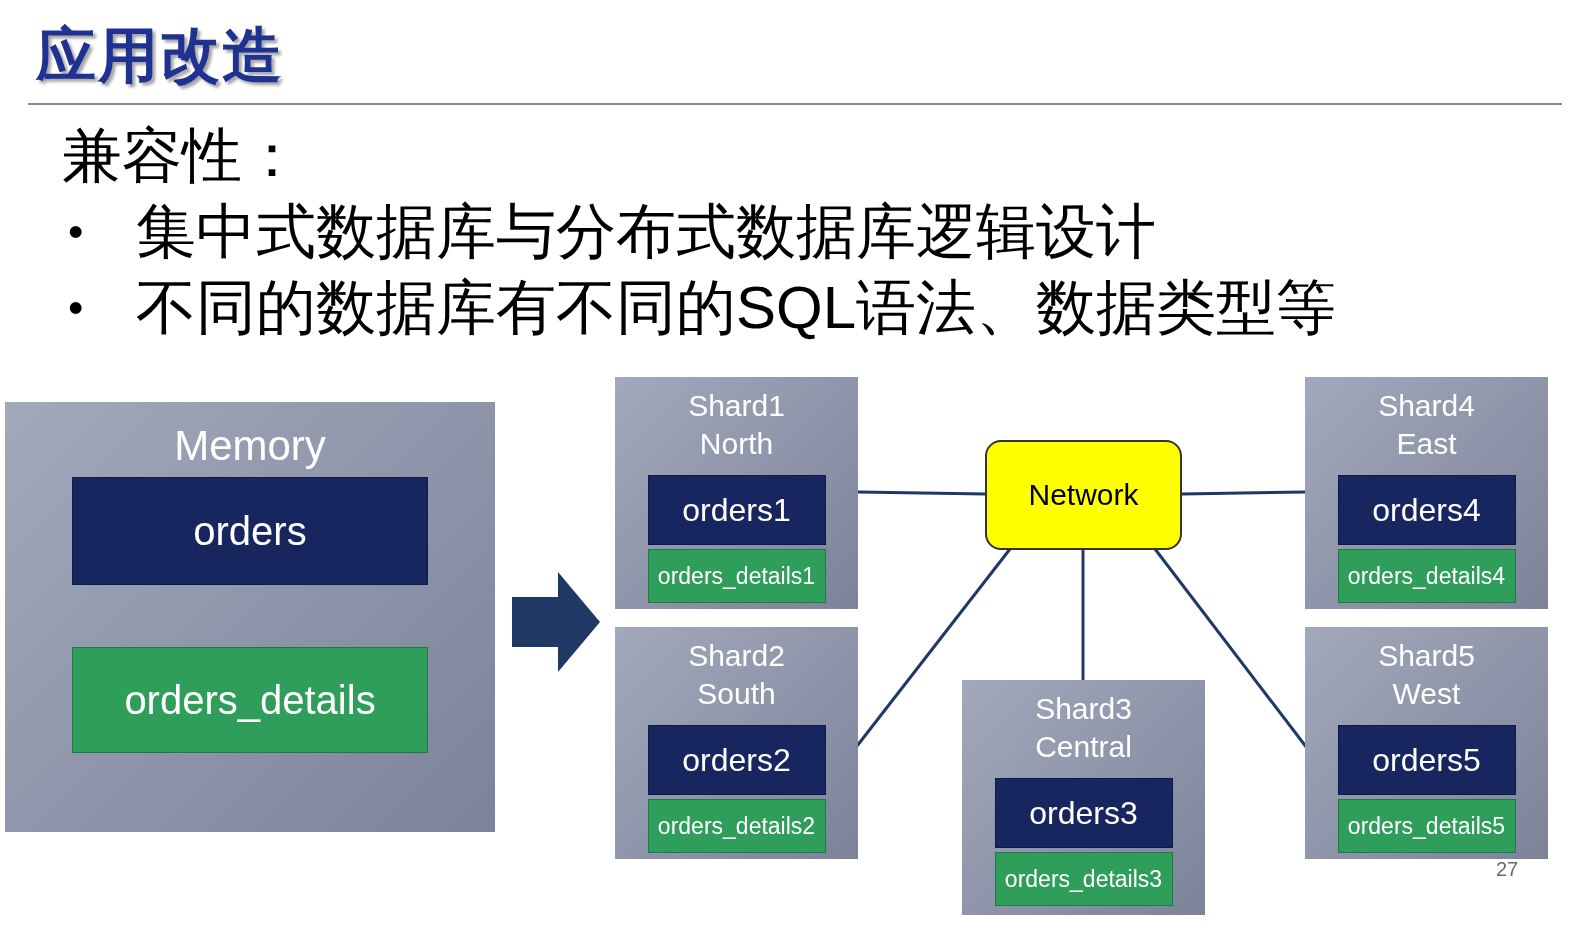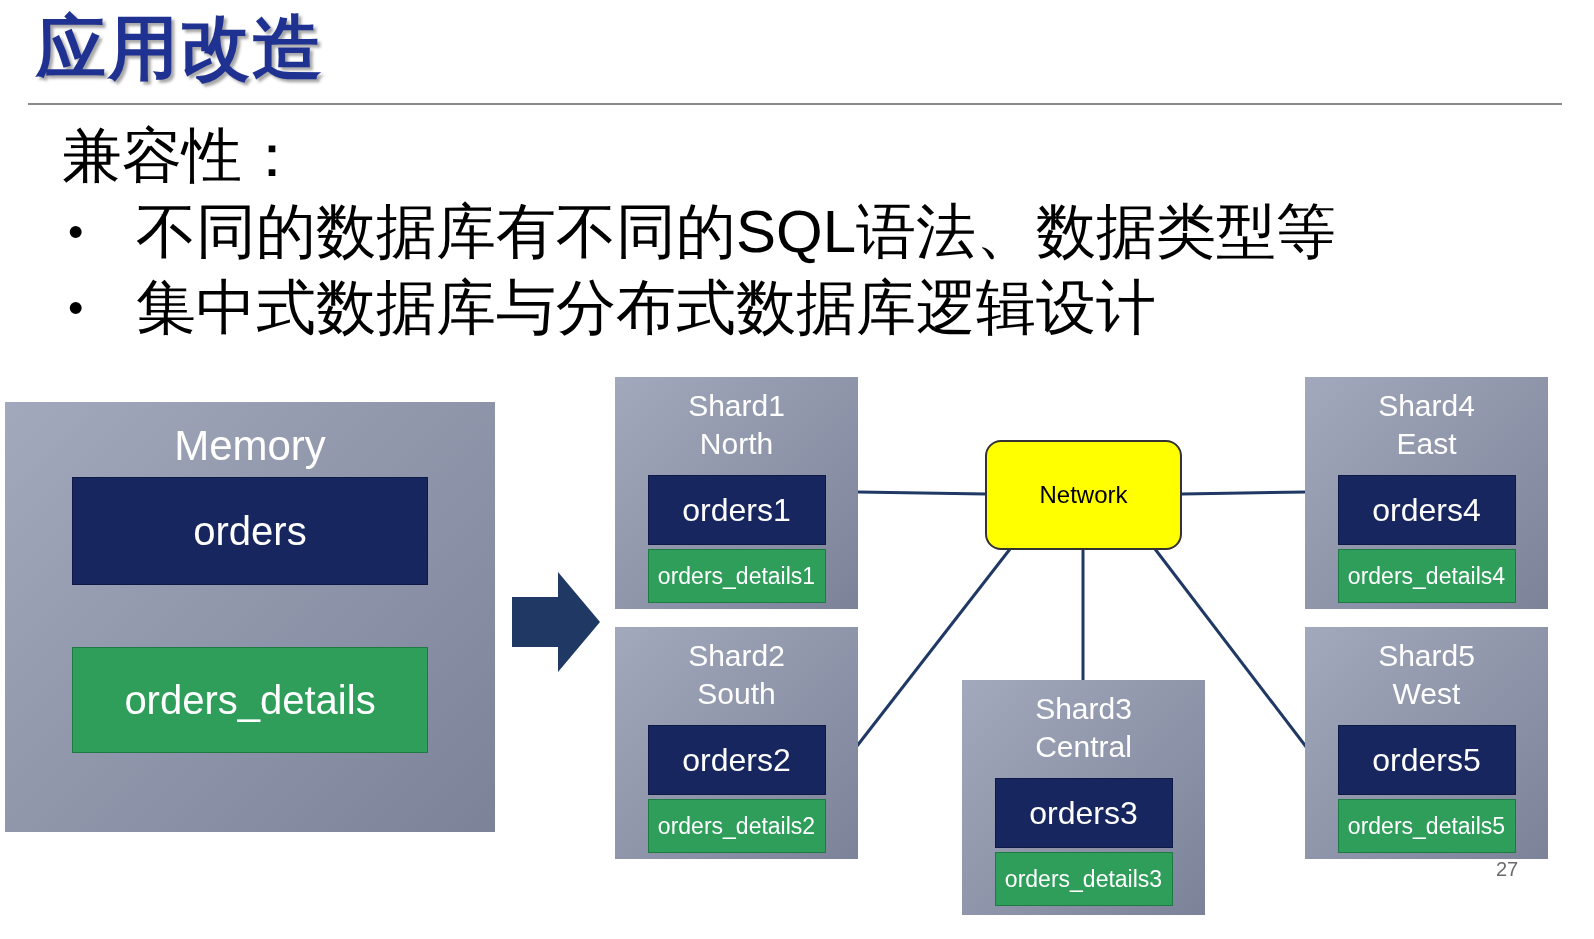--- a/index.html
+++ b/index.html
@@ -2,21 +2,21 @@
 <html><head>
 <meta charset="utf-8">
 <style>
   * { margin:0; padding:0; box-sizing:border-box; }
   html,body { background:#fff; }
   .slide {
     position:relative; width:1594px; height:939px; background:#ffffff;
     font-family:"Liberation Sans", sans-serif; overflow:hidden;
   }
   .slide-title {
-    position:absolute; left:36px; top:2px; font-size:70px; font-weight:bold;
+    position:absolute; left:36px; top:16px; font-size:60px; font-weight:bold;
     color:#1f3191; text-shadow:3px 3px 3px rgba(0,0,0,0.35); letter-spacing:2px;
   }
   .title-divider {
     position:absolute; left:28px; right:32px; top:103px;
     border-top:2px solid #8a8a8a;
   }
   .body-text { position:absolute; left:62px; top:118px; color:#000; font-size:60px; }
   .body-heading { line-height:76px; }
   .bullet-item { position:relative; padding-left:74px; line-height:76px; }
   .bullet-item::before { content:"•"; position:absolute; left:6px; font-size:44px; }
@@ -49,21 +49,21 @@
   .shard-details {
     margin:4px auto 0; width:178px; height:54px; background:#2f9e5b;
     border:1px solid #1e7a42; display:flex; align-items:center; justify-content:center;
     font-size:23px;
   }
 
   .network-node {
     position:absolute; left:985px; top:440px; width:197px; height:110px;
     background:#ffff00; border:2px solid #333333; border-radius:16px;
     display:flex; align-items:center; justify-content:center;
-    font-size:24px; color:#000; z-index:2;
+    font-size:30px; color:#000; z-index:2;
   }
 
   .overlay-svg { position:absolute; left:0; top:0; z-index:0; pointer-events:none; }
 
   .page-number {
     position:absolute; left:1496px; top:858px; font-size:20px; color:#6b6b6b;
   }
 </style>
 </head>
 <body>
@@ -80,22 +80,22 @@
     <line x1="1083" y1="550" x2="1083" y2="681" stroke-width="3" stroke="#1f3864"></line>
     <line x1="1155" y1="549" x2="1307" y2="748" stroke-width="3" stroke="#1f3864"></line>
   </svg>
 
   <div class="slide-title">应用改造</div>
 
   <div class="title-divider"></div>
 
   <div class="body-text">
     <div class="body-heading">兼容性：</div>
+    <div class="bullet-item">集中式数据库与分布式数据库逻辑设计</div>
     <div class="bullet-item">不同的数据库有不同的SQL语法、数据类型等</div>
-    <div class="bullet-item">集中式数据库与分布式数据库逻辑设计</div>
   </div>
 
   <div class="gray-panel memory-panel">
     <div class="memory-label">Memory</div>
     <div class="mem-table mem-details">orders_details</div>
     <div class="mem-table mem-orders">orders</div>
   </div>
 
   <div class="gray-panel shard-panel shard-1">
     <div class="shard-title">Shard1</div>

